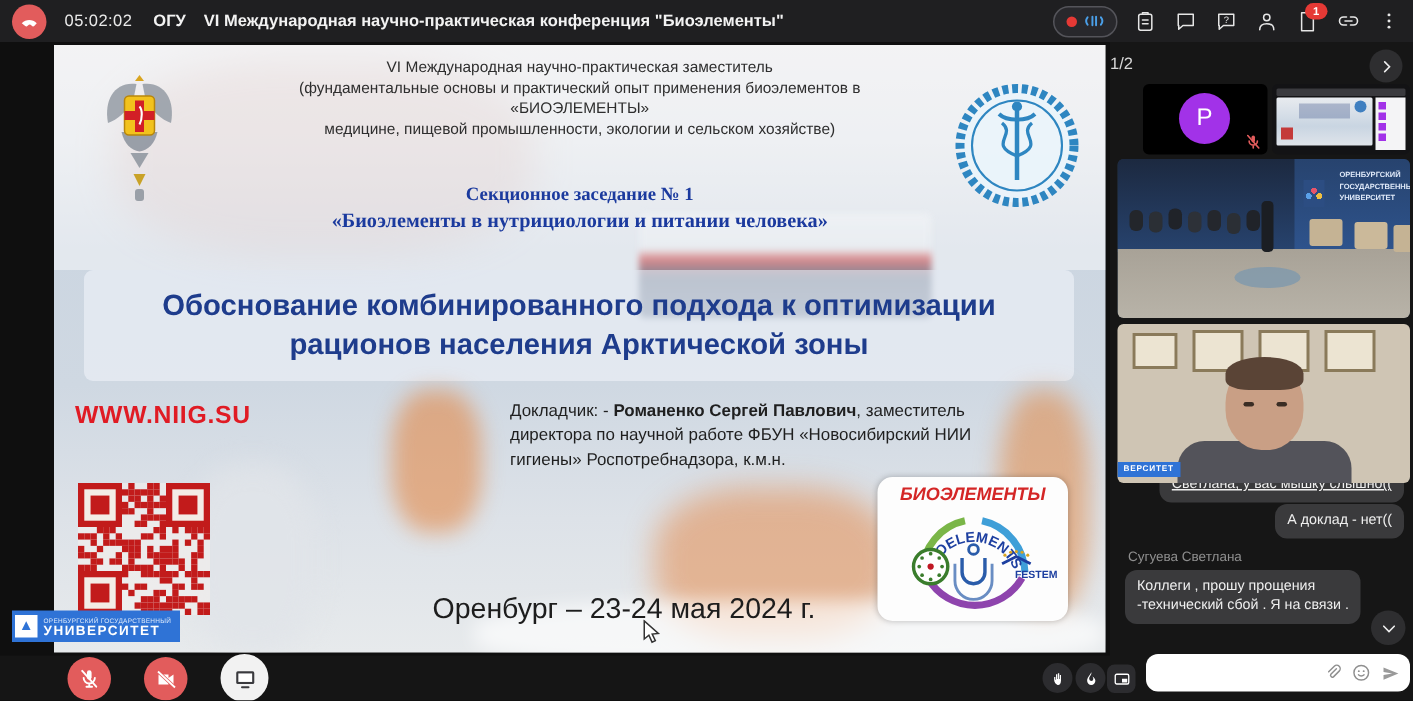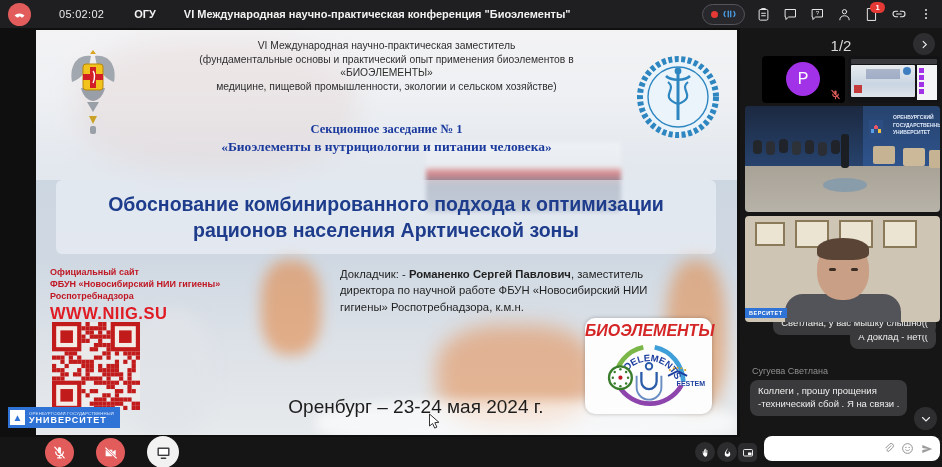--- a/index.html
+++ b/index.html
@@ -1,21 +1,21 @@
 <!DOCTYPE html>
 <html><head>
 <meta charset="utf-8">
 <style>
   html,body{margin:0;padding:0;background:#0e0e0e;}
   body{font-family:"Liberation Sans",sans-serif;-webkit-font-smoothing:antialiased;}
   #app{position:relative;width:942px;height:467px;background:#151515;overflow:hidden;}
   .abs{position:absolute;}
 
   
-  .topbar{position:absolute;left:0;top:0;width:942px;height:28px;background:#1f1f21;display:flex;align-items:center;padding:0 8px;box-sizing:border-box;z-index:50;gap:16px;}
+  .topbar{position:absolute;left:0;top:0;width:942px;height:28px;background:#1f1f21;display:flex;align-items:center;padding:0 8px;box-sizing:border-box;z-index:50;}
   .hangup{width:23px;height:23px;border-radius:50%;background:#e25c5c;border:none;display:flex;align-items:center;justify-content:center;cursor:pointer;padding:0;flex:0 0 auto;}
   .tb-timer{color:#e9e9e9;font-size:11px;margin-left:12px;letter-spacing:.3px;}
   .tb-org{color:#f2f2f2;font-size:11px;font-weight:bold;margin-left:14px;}
   .tb-title{color:#f2f2f2;font-size:11px;font-weight:bold;margin-left:12px;white-space:nowrap;overflow:hidden;max-width:430px;}
   .tb-right{margin-left:auto;display:flex;align-items:center;gap:10px;}
   .rec-pill{display:flex;align-items:center;gap:5px;background:#28282c;border:1px solid #54545a;border-radius:12px;height:19px;padding:0 8px;cursor:pointer;}
   .rec-dot{width:7px;height:7px;border-radius:50%;background:#e53935;}
   .tb-icon{width:17px;height:17px;background:none;border:none;padding:0;display:flex;align-items:center;justify-content:center;cursor:pointer;position:relative;}
   .tb-icon svg{stroke:#e6e6e6;fill:none;stroke-width:1.6;stroke-linecap:round;stroke-linejoin:round;}
   .badge{position:absolute;top:-4px;right:-5px;min-width:11px;height:11px;border-radius:6px;background:#e53935;color:#fff;font-size:7.5px;font-weight:bold;display:flex;align-items:center;justify-content:center;padding:0 2px;}
@@ -29,31 +29,31 @@
   .sl-section .s1{font-size:12.5px;}
   .sl-section .s2{font-size:13.5px;margin-top:2px;}
   .sl-title{position:absolute;left:50px;top:162px;width:600px;text-align:center;font-size:19.5px;font-weight:bold;color:#1e3c8c;line-height:1.32;z-index:3;}
   .sl-speaker{position:absolute;left:304px;top:236px;width:338px;font-size:11.3px;color:#1f1f1f;line-height:1.45;z-index:3;}
   .sl-site{position:absolute;left:14px;top:236px;z-index:3;}
   .sl-site .lbl{color:#c01824;font-weight:bold;font-size:9px;line-height:1.35;}
   .sl-site .url{color:#e01b24;font-weight:bold;font-size:16.5px;letter-spacing:.5px;margin-top:2px;}
   .sl-qr{position:absolute;left:16px;top:292px;width:88px;height:88px;background:rgba(245,240,236,.55);z-index:3;}
   .sl-footer{position:absolute;left:60px;top:366px;width:640px;text-align:center;font-size:19px;color:#1d1d1d;z-index:3;}
   .logo-card{position:absolute;left:549px;top:288px;width:127px;height:96px;background:#fdfdfd;border-radius:10px;box-shadow:0 0 4px rgba(0,0,0,.25);z-index:4;}
-  .lc-title{position:absolute;left:0;top:4px;width:127px;text-align:center;color:#d42626;font-weight:bold;font-size:16px;font-style:italic;}
+  .lc-title{position:absolute;left:0;top:4px;width:127px;text-align:center;color:#d42626;font-weight:bold;font-size:12px;font-style:italic;}
   .lc-festem{position:absolute;right:7px;top:62px;color:#1d3fa0;font-weight:bold;font-size:7px;}
   .stage-badge{position:absolute;left:8px;top:379px;height:21px;background:#2f73d6;display:flex;align-items:center;padding:0 6px 0 2px;gap:4px;z-index:6;}
   .sb-logo{width:15px;height:15px;background:#fff;display:flex;align-items:center;justify-content:center;color:#2f73d6;font-size:10px;line-height:1;}
   .sb-l1{color:#dce9fb;font-size:4.3px;letter-spacing:.2px;white-space:nowrap;}
   .sb-l2{color:#fff;font-size:9px;font-weight:bold;letter-spacing:1px;line-height:1;}
 
   
   .sidebar{position:absolute;left:740px;top:28px;width:202px;height:439px;background:#161616;}
   .pagerow{position:absolute;left:0;top:4px;width:202px;height:24px;}
-  .pageno{position:absolute;left:0;top:5px;width:202px;text-align:center;color:#d8d8d8;font-size:15px;}
+  .pageno{position:absolute;left:0;top:5px;width:202px;color:#d8d8d8;font-size:11px;}
   .pagebtn{position:absolute;right:7px;top:1px;width:22px;height:22px;border-radius:50%;background:#2e2e30;border:none;color:#eee;cursor:pointer;display:flex;align-items:center;justify-content:center;padding:0;}
   .tile{position:absolute;border-radius:4px;overflow:hidden;cursor:pointer;}
   .tileP{left:22px;top:28px;width:83px;height:47px;background:#000;}
   .tileP .pavatar{position:absolute;left:24px;top:6px;width:34px;height:34px;border-radius:50%;background:#a232e8;color:#fff;font-size:16px;display:flex;align-items:center;justify-content:center;}
   .tileShare{left:108px;top:28px;width:92px;height:47px;background:#131315;}
   .tileRoom{left:5px;top:78px;width:195px;height:106px;background:#23303f;}
   .tileCam{left:5px;top:188px;width:195px;height:106px;background:#cfc5b4;z-index:3;}
   .cam-badge{position:absolute;left:0;bottom:4px;background:#2f73d6;color:#fff;font-size:5.5px;font-weight:bold;padding:2px 4px;letter-spacing:.5px;}
   .bubble{position:absolute;background:#3a3a3c;color:#efefef;font-size:9.5px;line-height:1.35;padding:5px 8px;border-radius:8px;white-space:pre-line;}
   .sender{position:absolute;left:12px;top:338px;color:#8f8f8f;font-size:9px;}
@@ -190,25 +190,20 @@
       <div class="sl-section">
         <div class="s1">Секционное заседание № 1</div>
         <div class="s2">«Биоэлементы в нутрициологии и питании человека»</div>
       </div>
 
       <div class="sl-title">Обоснование комбинированного подхода к оптимизации рационов населения Арктической зоны</div>
 
       <div class="sl-speaker"><span>Докладчик: - </span><b>Романенко Сергей Павлович</b><span>, заместитель директора по научной работе ФБУН «Новосибирский НИИ гигиены» Роспотребнадзора, к.м.н.</span></div>
 
       <div class="sl-site">
-        <div class="lbl">
-          <div>Официальный сайт</div>
-          <div>ФБУН «Новосибирский НИИ гигиены»</div>
-          <div>Роспотребнадзора</div>
-        </div>
         <div class="url">WWW.NIIG.SU</div>
       </div>
       <svg id="qr" class="sl-qr" viewBox="0 0 88.2 88.2">
           <rect x="0" y="0" width="29.400000000000002" height="29.400000000000002" fill="#c21b1b"></rect>
           <rect x="4.2" y="4.2" width="21" height="21" fill="#f3ece6"></rect>
           <rect x="8.4" y="8.4" width="12.600000000000001" height="12.600000000000001" fill="#c21b1b"></rect>
           <rect x="58.800000000000004" y="0" width="29.400000000000002" height="29.400000000000002" fill="#c21b1b"></rect>
           <rect x="63" y="4.2" width="21" height="21" fill="#f3ece6"></rect>
           <rect x="67.2" y="8.4" width="12.600000000000001" height="12.600000000000001" fill="#c21b1b"></rect>
           <rect x="0" y="58.800000000000004" width="29.400000000000002" height="29.400000000000002" fill="#c21b1b"></rect>
@@ -472,22 +467,22 @@
 
     <div class="tile tileCam">
       <div class="abs" style="left:10px;top:6px;width:26px;height:20px;background:#ece4d2;border:2px solid #8a7a5a;box-shadow:42px 0 0 #ece4d2,42px 0 0 2px #8a7a5a,86px 0 0 #ece4d2,86px 0 0 2px #8a7a5a,130px 0 0 #ece4d2,130px 0 0 2px #8a7a5a;"></div>
       <div class="abs" style="left:40px;top:78px;width:116px;height:38px;border-radius:18px 18px 0 0;background:#53535a;"></div>
       <div class="abs" style="left:72px;top:26px;width:52px;height:58px;border-radius:46%;background:#c99f85;"></div>
       <div class="abs" style="left:72px;top:22px;width:52px;height:22px;border-radius:50% 50% 30% 30%;background:#5a4436;"></div>
       <div class="abs" style="left:84px;top:52px;width:7px;height:3px;border-radius:2px;background:#3a2d24;box-shadow:22px 0 0 #3a2d24;"></div>
       <div class="cam-badge">ВЕРСИТЕТ</div>
     </div>
 
-    <div class="bubble" style="right:6px;top:284px;max-width:165px;z-index:1;">Светлана, у вас мышку слышно((</div>
-    <div class="bubble" style="right:6px;top:298px;">А доклад - нет((</div>
+    <div class="bubble" style="right:6px;top:284px;max-width:165px;z-index:1;text-decoration:underline;">Светлана, у вас мышку слышно((</div>
+    <div class="bubble" style="right:6px;top:308px;">А доклад - нет((</div>
     <div class="sender">Сугуева Светлана</div>
     <div class="bubble" style="left:10px;top:352px;max-width:150px;">Коллеги , прошу прощения
 -технический сбой . Я на связи .</div>
 
     <button class="scrollbtn">
       <svg width="12" height="12" viewBox="0 0 24 24">
           <path d="M5 9l7 7 7-7" stroke="#eee" stroke-width="2.2" fill="none" stroke-linecap="round"></path>
         </svg>
     </button>
 

